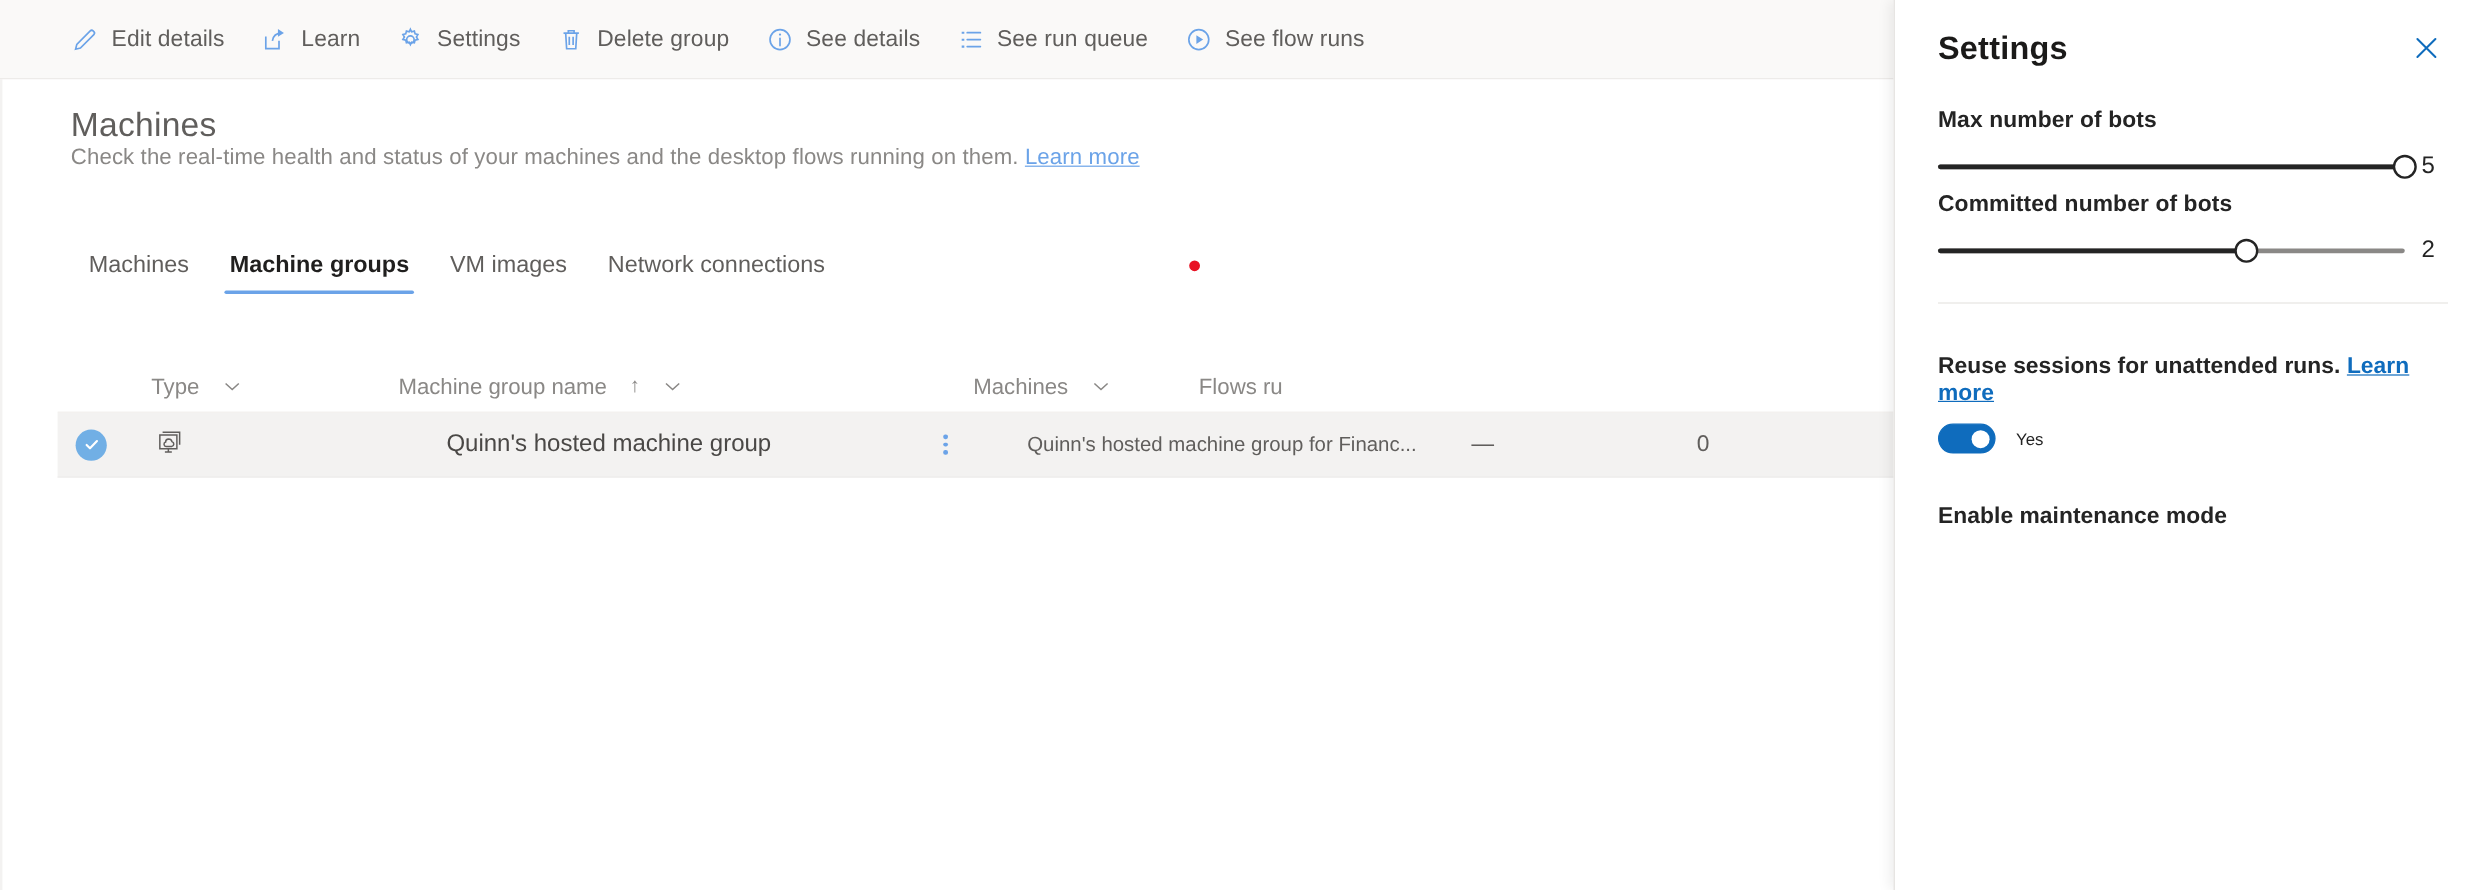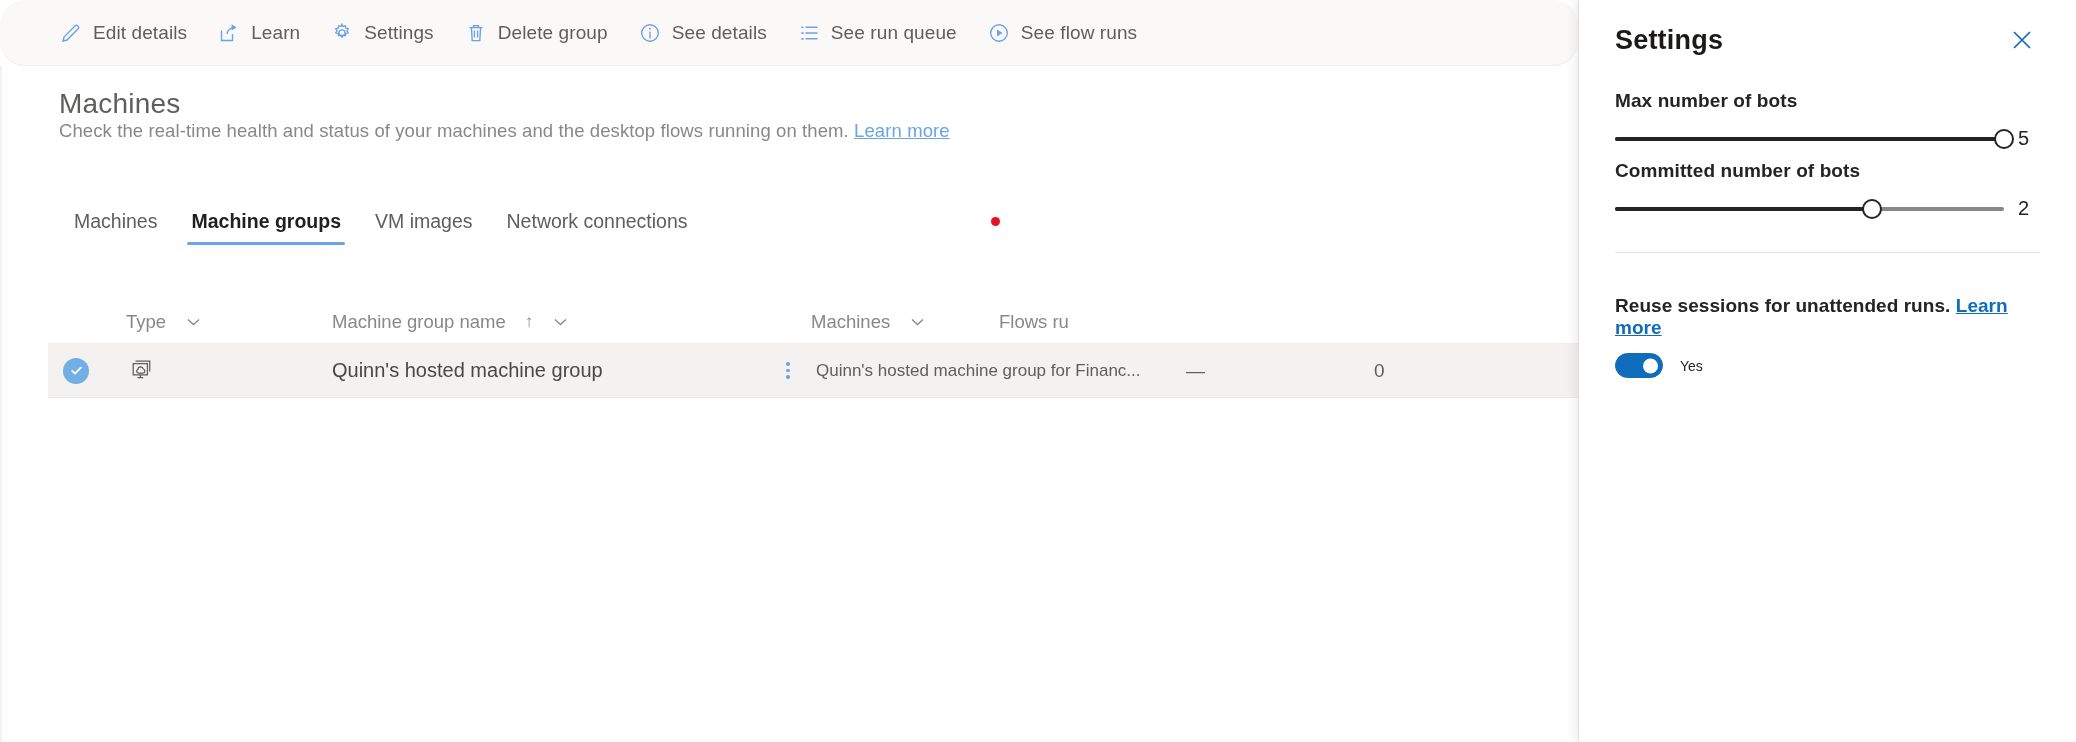--- a/index.html
+++ b/index.html
@@ -15,21 +15,20 @@
     background: #ffffff;
   }
   
   .commandbar {
     position: absolute; left: 0; top: 0;
     width: 1578px; height: 66px;
     background: #faf9f8;
     border-bottom: 1px solid #edebe9;
     display: flex; align-items: center;
     padding-left: 55px;
-    border-radius: 25px;
   }
   .cmd-item {
     display: flex; align-items: center;
     gap: 11px;
     padding: 7px 14px 7px 5px;
     margin-right: 12px;
     cursor: pointer;
     white-space: nowrap;
   }
   .cmd-item .label {
@@ -97,21 +96,21 @@
   .c-flows { flex: 1 1 auto; }
   .th {
     font-size: 18.5px; color: #8a8886;
     display: flex; align-items: center; gap: 21px;
     cursor: pointer; white-space: nowrap;
   }
   .chev { width: 13px; height: 8px; flex: 0 0 13px; }
   .sortarrow { font-size: 17px; color: #8a8886; margin-left: -2px; }
   .cell {
     font-size: 19px; color: #605e5c;
-    white-space: nowrap; overflow: hidden; text-overflow: ellipsis;
+    white-space: nowrap; overflow: hidden; text-overflow: ellipsis; margin-left: 40px;
   }
   .cell-name { font-size: 20px; color: #4a4846; }
   .cell-desc { font-size: 17px; color: #605e5c; }
   .checkcircle {
     width: 26px; height: 26px; border-radius: 50%;
     background: #71afe5; display: flex; align-items: center; justify-content: center;
   }
   .kebab {
     width: 34px; height: 34px; margin-left: auto; margin-right: 6px;
     display: flex; flex-direction: column; align-items: center; justify-content: center;
@@ -390,15 +389,16 @@
       <span>Reuse sessions for unattended runs.</span>
       <a href="#">Learn more</a>
     </div>
     <div class="toggle-row">
       <div class="switch on">
         <span class="knob"></span>
       </div>
       <span class="toggle-state">Yes</span>
     </div>
 
+    <div class="toggle-label">Enable maintenance mode</div>
 
   </div>
 </div>
 
 </body></html>

